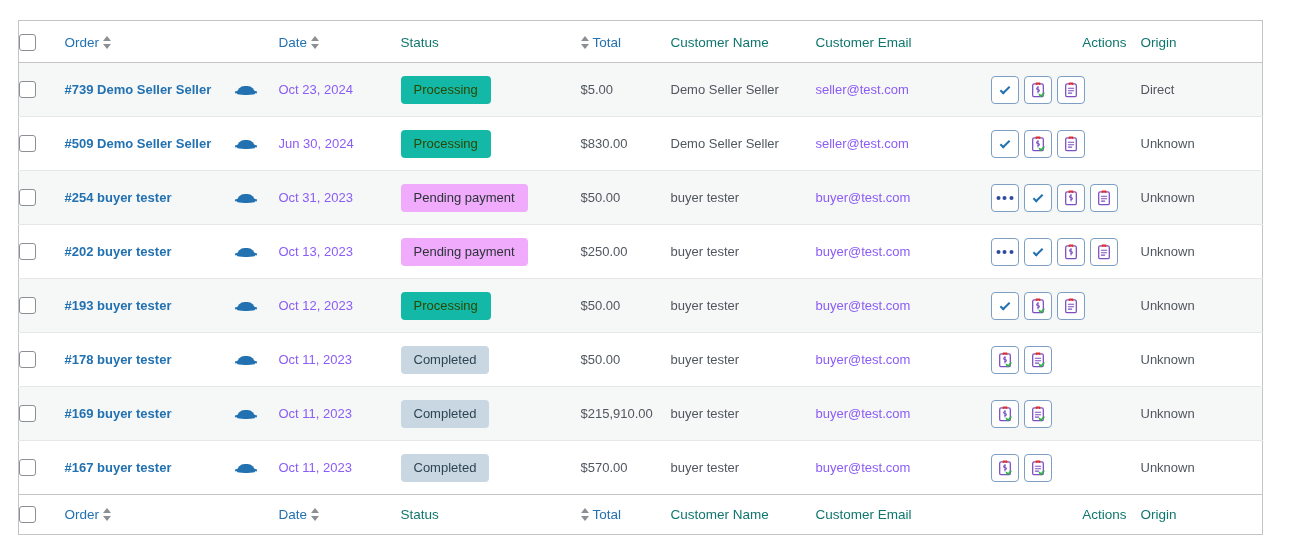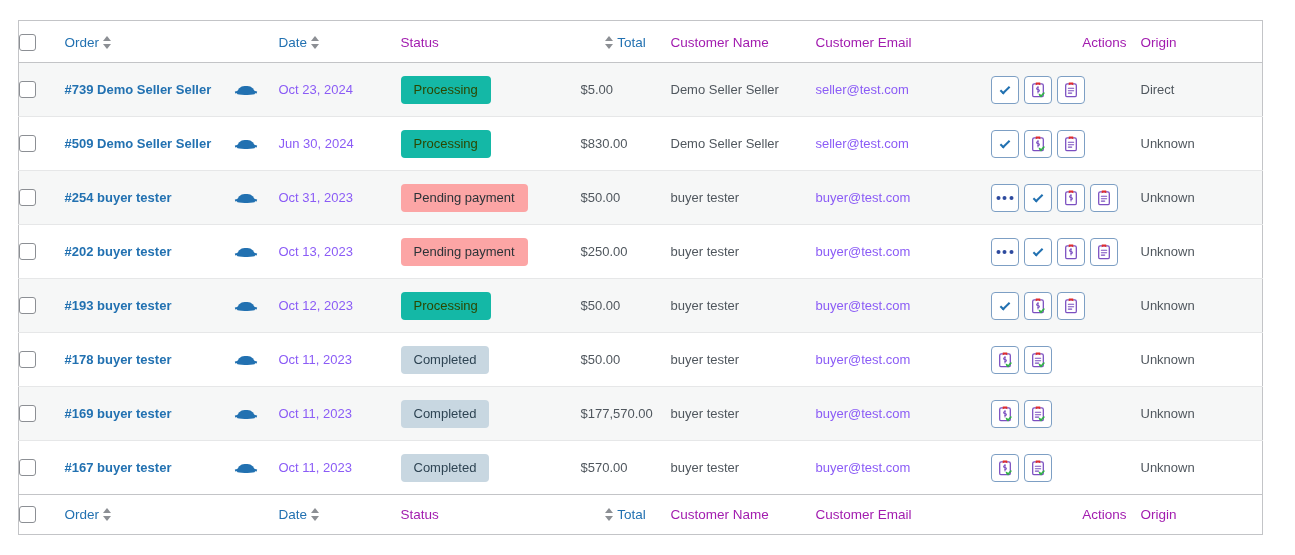--- a/index.html
+++ b/index.html
@@ -69,29 +69,29 @@
   .ftr-row th {
     height: 40px;
     background: #ffffff;
     border-top: 1px solid #c3c4c7;
     font-size: 13.5px;
     color: #2c3338;
   }
   .hdr-row th.col-actions,
   .ftr-row th.col-actions { text-align: right; padding-right: 14px; }
   .hdr-row th.col-total,
-  .ftr-row th.col-total { text-align: center; padding-right: 0px; }
+  .ftr-row th.col-total { text-align: left; padding-right: 0px; }
 
   .sortable-link {
     color: #2271b1;
     text-decoration: none;
     cursor: pointer;
     white-space: nowrap;
   }
-  .plain-head { color: #a21caf; white-space: nowrap; }
+  .plain-head { color: #0f766e; white-space: nowrap; }
 
   .sort-arrows {
     display: inline-block;
     position: relative;
     width: 9px;
     height: 13px;
     vertical-align: -2px;
     margin-left: 4px;
   }
   .sort-arrows .up, .sort-arrows .dn {
@@ -174,21 +174,21 @@
   .badge {
     display: inline-block;
     padding: 7px 13px 8px 13px;
     border-radius: 4px;
     font-size: 13px;
     line-height: 1;
     white-space: nowrap;
     color: #2c3338;
   }
   .badge.processing { background: #14b8a6; color: #2c4700; }
-  .badge.pending    { background: #fca5a5; color: #2c3338; }
+  .badge.pending    { background: #f0abfc; color: #2c3338; }
   .badge.completed  { background: #c8d7e1; color: #2e4453; }
 
   
   .act-btn {
     display: inline-block;
     width: 28px; height: 28px;
     border: 1px solid #7d9fc4;
     border-radius: 4px;
     background: #ffffff;
     margin-left: 5px;
@@ -402,21 +402,21 @@
                 <path d="M14.2 18.6 l2.1 2.3 l4.0 -4.6" fill="none" stroke="#2fb344" stroke-width="2.4" stroke-linecap="round" stroke-linejoin="round"></path>
               </svg></span></td>
           <td class="col-origin cell-origin">Unknown</td>
         </tr>
         <tr class="data-row alt">
           <td class="col-cb cell-cb"><span class="cbx"></span></td>
           <td class="col-order cell-order"><a class="order-link">#169 buyer tester</a></td>
           <td class="col-preview cell-preview"><span class="eye-icon"><span class="lash-l"></span><span class="lid"></span><span class="lash-r"></span></span></td>
           <td class="col-date cell-date">Oct 11, 2023</td>
           <td class="col-status cell-status"><span class="badge completed">Completed</span></td>
-          <td class="col-total cell-total">$177,570.00</td>
+          <td class="col-total cell-total">$215,910.00</td>
           <td class="col-cname cell-cname">buyer tester</td>
           <td class="col-cemail cell-cemail">buyer@test.com</td>
           <td class="col-actions cell-actions"><span class="act-btn"><svg width="17" height="17" viewBox="0 0 24 24">
                 <rect x="4.5" y="3.5" width="15" height="18" rx="2.2" fill="#ffffff" stroke="#7b4fc0" stroke-width="1.8"></rect>
                 <path d="M12 8.6c-1.1 0-2 .6-2 1.4s.9 1.4 2 1.4 2 .6 2 1.4-.9 1.4-2 1.4" fill="none" stroke="#7b4fc0" stroke-width="1.5" stroke-linecap="round"></path>
                 <line x1="12" y1="7.2" x2="12" y2="16.3" stroke="#7b4fc0" stroke-width="1.5" stroke-linecap="round"></line>
                 <path d="M8.8 1.4 L15.2 1.4 L15.2 5.4 L12 4.0 L8.8 5.4 Z" fill="#e02d2d"></path>
                 <path d="M14.2 18.6 l2.1 2.3 l4.0 -4.6" fill="none" stroke="#2fb344" stroke-width="2.4" stroke-linecap="round" stroke-linejoin="round"></path>
               </svg></span><span class="act-btn"><svg width="17" height="17" viewBox="0 0 24 24">
                 <rect x="4.5" y="3.5" width="15" height="18" rx="2.2" fill="#ffffff" stroke="#7b4fc0" stroke-width="1.8"></rect>

